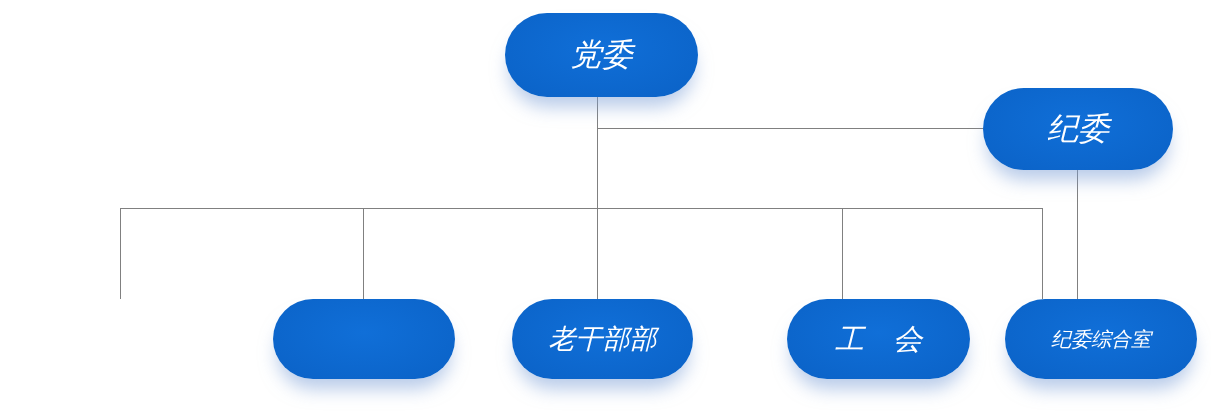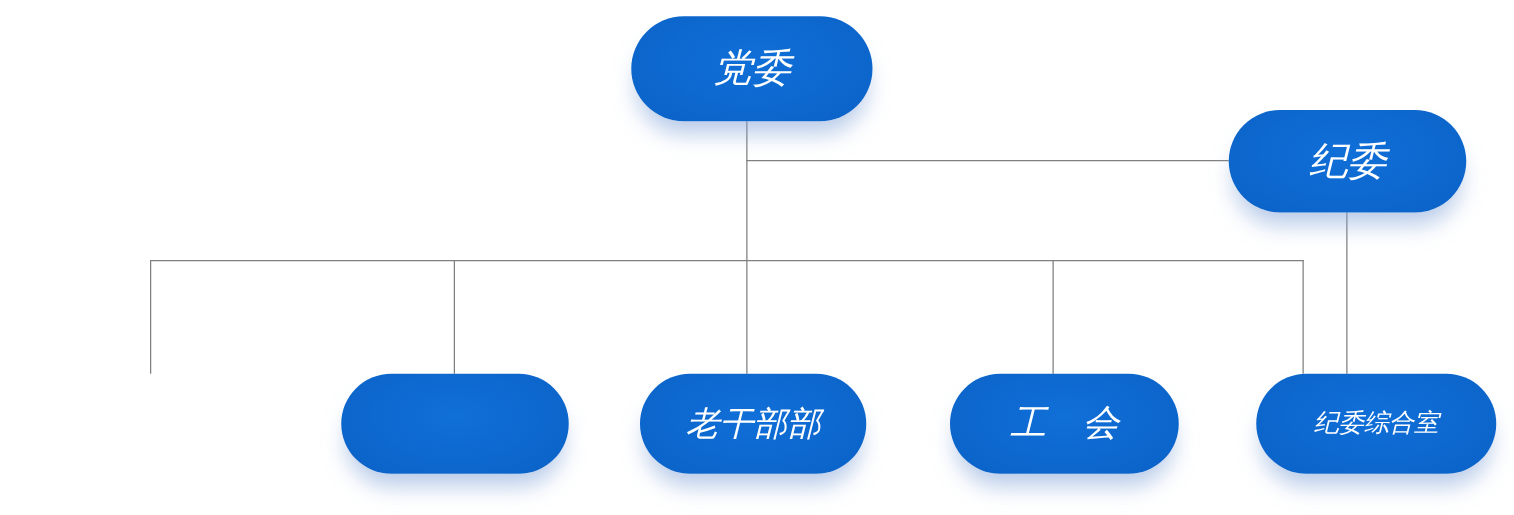--- a/index.html
+++ b/index.html
@@ -26,21 +26,21 @@
   }
   .node .ln{display:block;}
   
   .n-dangwei{left:505px;top:13px;width:193px;height:84px;border-radius:42px;font-size:31px;}
   .n-jiwei{left:983px;top:88px;width:190px;height:82px;border-radius:41px;font-size:31px;}
   
   .n-bottom{top:299px;height:80px;border-radius:40px;font-size:27px;line-height:34px;}
   .n-bgs{left:34px;width:183px;}
   .n-zzb{left:273px;width:182px;}
   .n-xcb{left:512px;width:181px;}
-  .n-gh{left:760px;width:183px;font-size:29px;justify-content:center;}
+  .n-gh{left:787px;width:183px;font-size:29px;justify-content:center;}
   .n-zhs{left:1005px;width:192px;font-size:20px;}
 </style>
 </head>
 <body>
 
 <div class="canvas">
 
   <div class="line" style="left:597px;top:97px;width:1px;height:202px;"></div>
   <div class="line" style="left:597px;top:128px;width:386px;height:1px;"></div>
   <div class="line" style="left:120px;top:208px;width:923px;height:1px;"></div>

